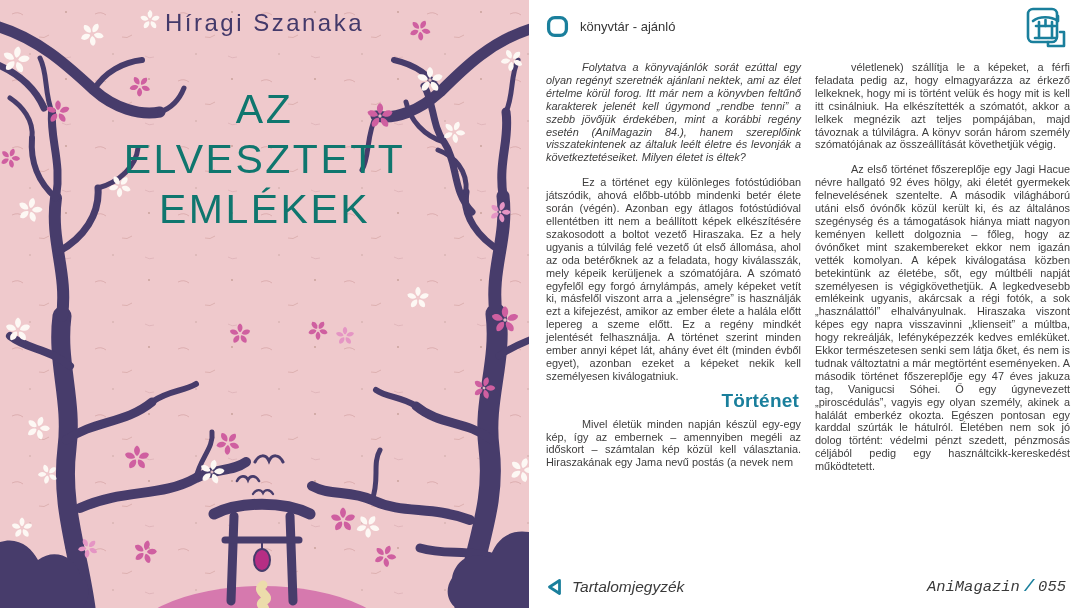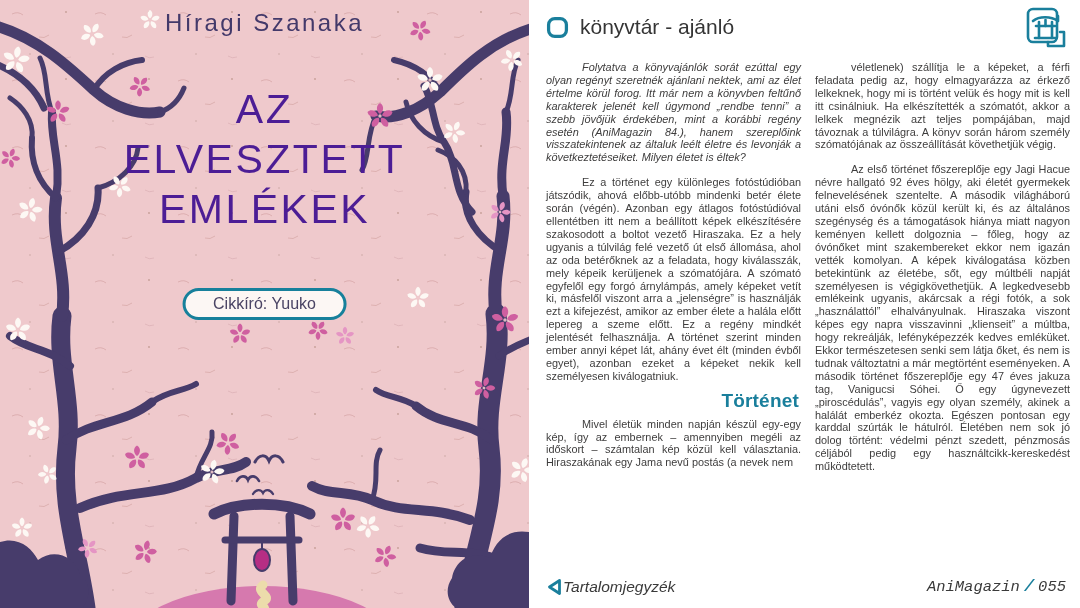--- a/index.html
+++ b/index.html
@@ -4,43 +4,43 @@
 <style>
   html,body{margin:0;padding:0;}
   body{width:1080px;height:608px;overflow:hidden;font-family:"Liberation Sans",sans-serif;background:#fff;}
   .page{position:relative;width:1080px;height:608px;background:#ffffff;overflow:hidden;padding-left:22px;}
 
   
   .cover{position:absolute;left:0;top:0;width:529px;height:608px;background:#efc9cc;overflow:hidden;}
   .cover svg.illus{position:absolute;left:0;top:0;}
   .cover-author{position:absolute;top:9px;left:0;width:100%;text-align:center;
     font-size:24px;letter-spacing:2.5px;color:#43396a;font-weight:500;}
-  .cover-title{position:absolute;top:84px;left:0;width:100%;text-align:center;color:#4c1d95;}
+  .cover-title{position:absolute;top:84px;left:0;width:100%;text-align:center;color:#0f766e;}
   .cover-title .tl{font-size:41px;line-height:50px;letter-spacing:2.5px;font-weight:500;}
   .byline-pill{position:absolute;top:288px;left:50%;transform:translateX(-50%);
     background:#fcf7f4;border:3px solid #17809b;border-radius:18px;
     padding:4px 28px;font-size:16px;color:#4a4464;white-space:nowrap;}
 
   
   .rightpage{position:absolute;left:529px;top:0;width:551px;height:608px;background:#ffffff;}
   .rp-header{position:absolute;top:15px;left:17px;display:flex;align-items:center;gap:11px;}
-  .rp-header .label{font-size:21px;color:#353535;}
+  .rp-header .label{font-size:13px;color:#353535;}
   .logo-badge{position:absolute;top:6px;right:12px;width:44px;height:46px;}
 
   .columns{position:absolute;top:61px;left:17px;display:flex;gap:14px;}
   .col{width:255px;font-size:10.9px;line-height:12.9px;color:#3e3d3d;text-align:justify;}
   .col p{margin:0 0 12px 0;text-indent:36px;}
   .col p.lead{font-style:italic;}
   .col p.nomargin{margin-bottom:0;}
   h2.story-heading{color:#1a7f9c;font-size:19px;font-weight:bold;text-align:right;
     margin:4px 2px 10px 0;letter-spacing:0.2px;}
 
   .rp-footer{position:absolute;bottom:12px;left:17px;right:14px;display:flex;
     justify-content:space-between;align-items:center;font-style:italic;font-size:15.5px;color:#3a3a3a;}
-  .toc{display:flex;align-items:center;cursor:pointer;}
+  .toc{display:flex;align-items:center;gap:9px;cursor:pointer;}
   .pageno{display:flex;align-items:center;font-family:Liberation Mono, monospace;}
   .pageno .slash{color:#1a7f9c;font-weight:bold;margin:0 4px;font-size:17px;}
 </style>
 </head>
 <body>
 
 <div class="page">
 
   <div class="cover">
     <svg class="illus" width="529" height="608" viewBox="0 0 529 608">
@@ -177,21 +177,20 @@
     </svg>
 
     <div class="cover-author">Híragi Szanaka</div>
 
     <div class="cover-title">
       <div class="tl">AZ</div>
       <div class="tl">ELVESZTETT</div>
       <div class="tl">EMLÉKEK</div>
     </div>
 
-    <div class="byline-pill">Cikkíró: Yuuko</div>
   </div>
 
   <div class="rightpage">
 
     <div class="rp-header">
       <svg width="23" height="23" viewBox="0 0 24 24">
         <rect x="2.7" y="2.7" width="18.6" height="18.6" rx="6.5" fill="none" stroke="#1a7f9c" stroke-width="3.4"></rect>
       </svg>
       <span class="label">könyvtár - ajánló</span>
     </div>

